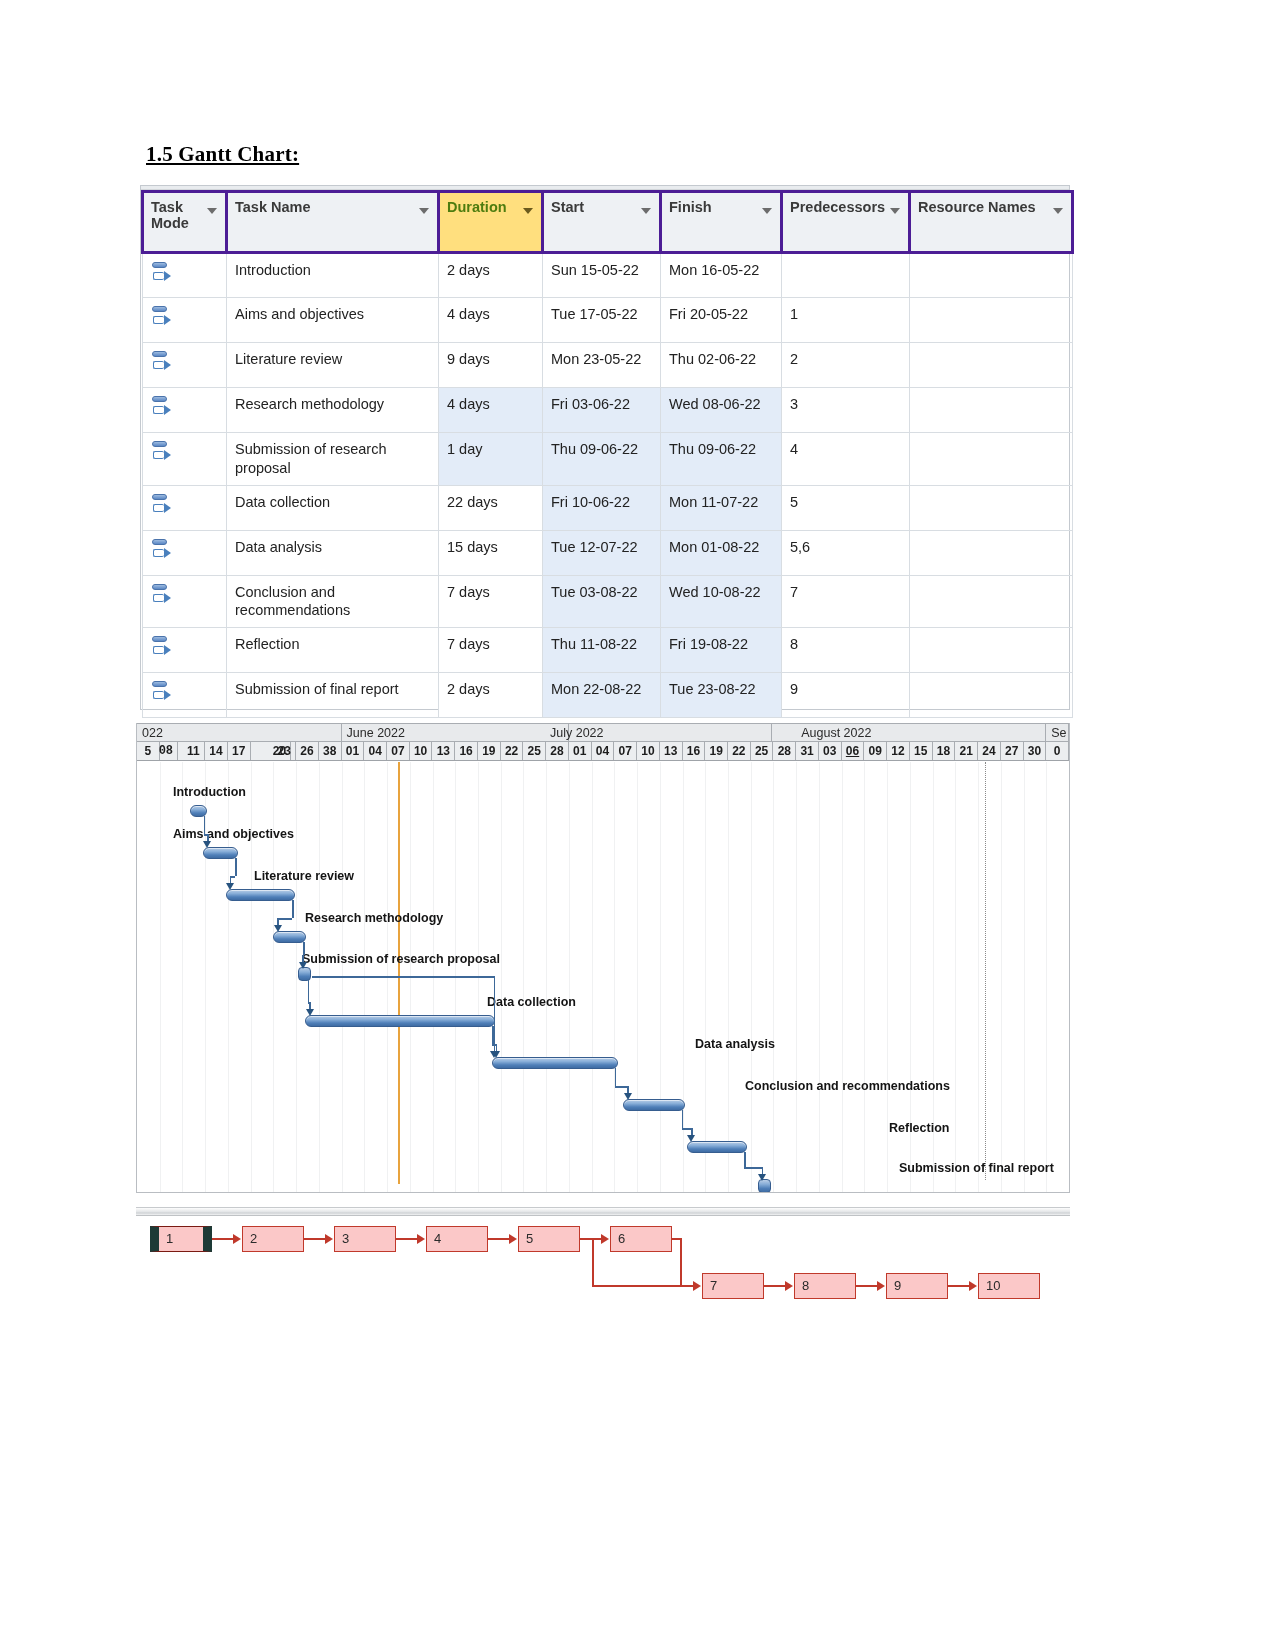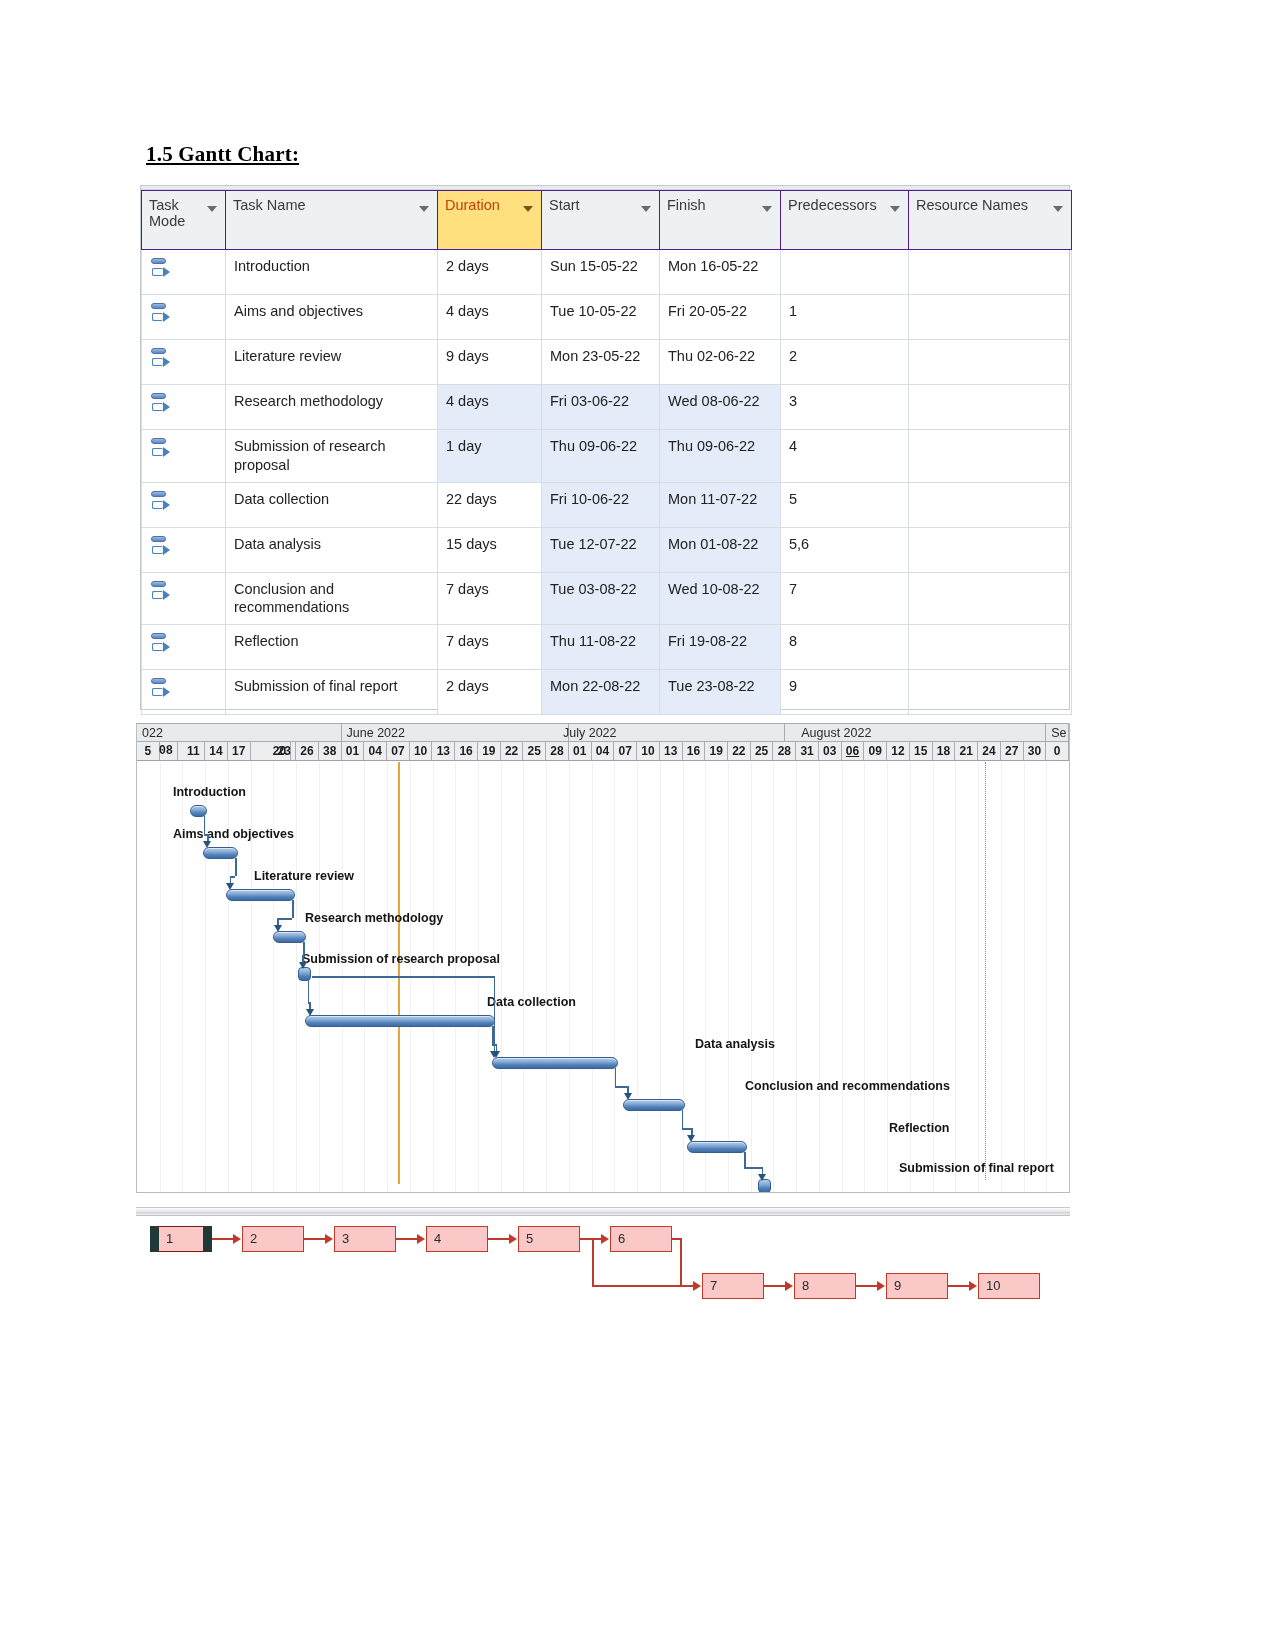--- a/index.html
+++ b/index.html
@@ -41,34 +41,34 @@
   table.pgrid col.c-mode { width:84px; }
   table.pgrid col.c-name { width:212px; }
   table.pgrid col.c-dur  { width:104px; }
   table.pgrid col.c-start{ width:118px; }
   table.pgrid col.c-fin  { width:121px; }
   table.pgrid col.c-pred { width:128px; }
   table.pgrid col.c-res  { width:163px; }
 
   table.pgrid th{
     background:#eef1f4;
-    border:1px solid #4c1d95;
-    font-weight:normal;
+    border:3px solid #4c1d95;
+    font-weight:bold;
     font-size:14.5px;
     color:#3a3a3a;
     text-align:left;
     vertical-align:top;
     padding:6px 6px 20px 7px;
     position:relative;
     height:44px;
     line-height:1.12;
   }
   table.pgrid th.hl{
     background:#ffdf7e;
-    color:#c2410c;
+    color:#4d7c0f;
   }
   .hdr-caret{
     position:absolute; right:8px; top:15px;
     width:0;height:0;
     border-left:5px solid transparent;
     border-right:5px solid transparent;
     border-top:6px solid #6c6c6c;
   }
   table.pgrid th.hl .hdr-caret{ border-top-color:#6b5a1c; }
 
@@ -279,21 +279,21 @@
           <td class="dur-cell">2 days</td>
           <td class="date-cell">Sun 15-05-22</td>
           <td class="date-cell">Mon 16-05-22</td>
           <td></td>
           <td></td>
         </tr>
         <tr>
           <td class="mode-cell"><span class="mode-icon"><span class="bar"></span><span class="arrow"></span></span></td>
           <td class="name-cell">Aims and objectives</td>
           <td class="dur-cell">4 days</td>
-          <td class="date-cell">Tue 10-05-22</td>
+          <td class="date-cell">Tue 17-05-22</td>
           <td class="date-cell">Fri 20-05-22</td>
           <td>1</td>
           <td></td>
         </tr>
         <tr>
           <td class="mode-cell"><span class="mode-icon"><span class="bar"></span><span class="arrow"></span></span></td>
           <td class="name-cell">Literature review</td>
           <td class="dur-cell">9 days</td>
           <td class="date-cell">Mon 23-05-22</td>
           <td class="date-cell">Thu 02-06-22</td>
@@ -364,21 +364,21 @@
           <td></td>
         </tr>
       </tbody>
   </table>
 </div>
 
 <div id="gantt">
   <div id="ts-months">
       <div class="ts-month" style="left: 0px; width: 204.585px;">022</div>
       <div class="ts-month" style="left: 204.585px; width: 227.317px;">June 2022</div>
-      <div class="ts-month" style="left: 421px; width: 227.317px;">July 2022</div>
+      <div class="ts-month" style="left: 408px; width: 227.317px;">July 2022</div>
       <div class="ts-month" style="left: 659.22px; width: 250.049px;">August 2022</div>
       <div class="ts-month" style="left: 909.268px; width: 22.7317px;">Se</div>
     </div>
   <div id="ts-days">
       <div class="ts-day" style="left: 0px; width: 22.7317px;">5</div>
       <div class="ts-day" style="left: 18px; width: 22.7317px; font-family: Liberation Mono, monospace;">08</div>
       <div class="ts-day" style="left: 45.4634px; width: 22.7317px;">11</div>
       <div class="ts-day" style="left: 68.1951px; width: 22.7317px;">14</div>
       <div class="ts-day" style="left: 90.9268px; width: 22.7317px;">17</div>
       <div class="ts-day" style="left: 113.659px; width: 22.7317px; margin-left: 18px;">20</div>

